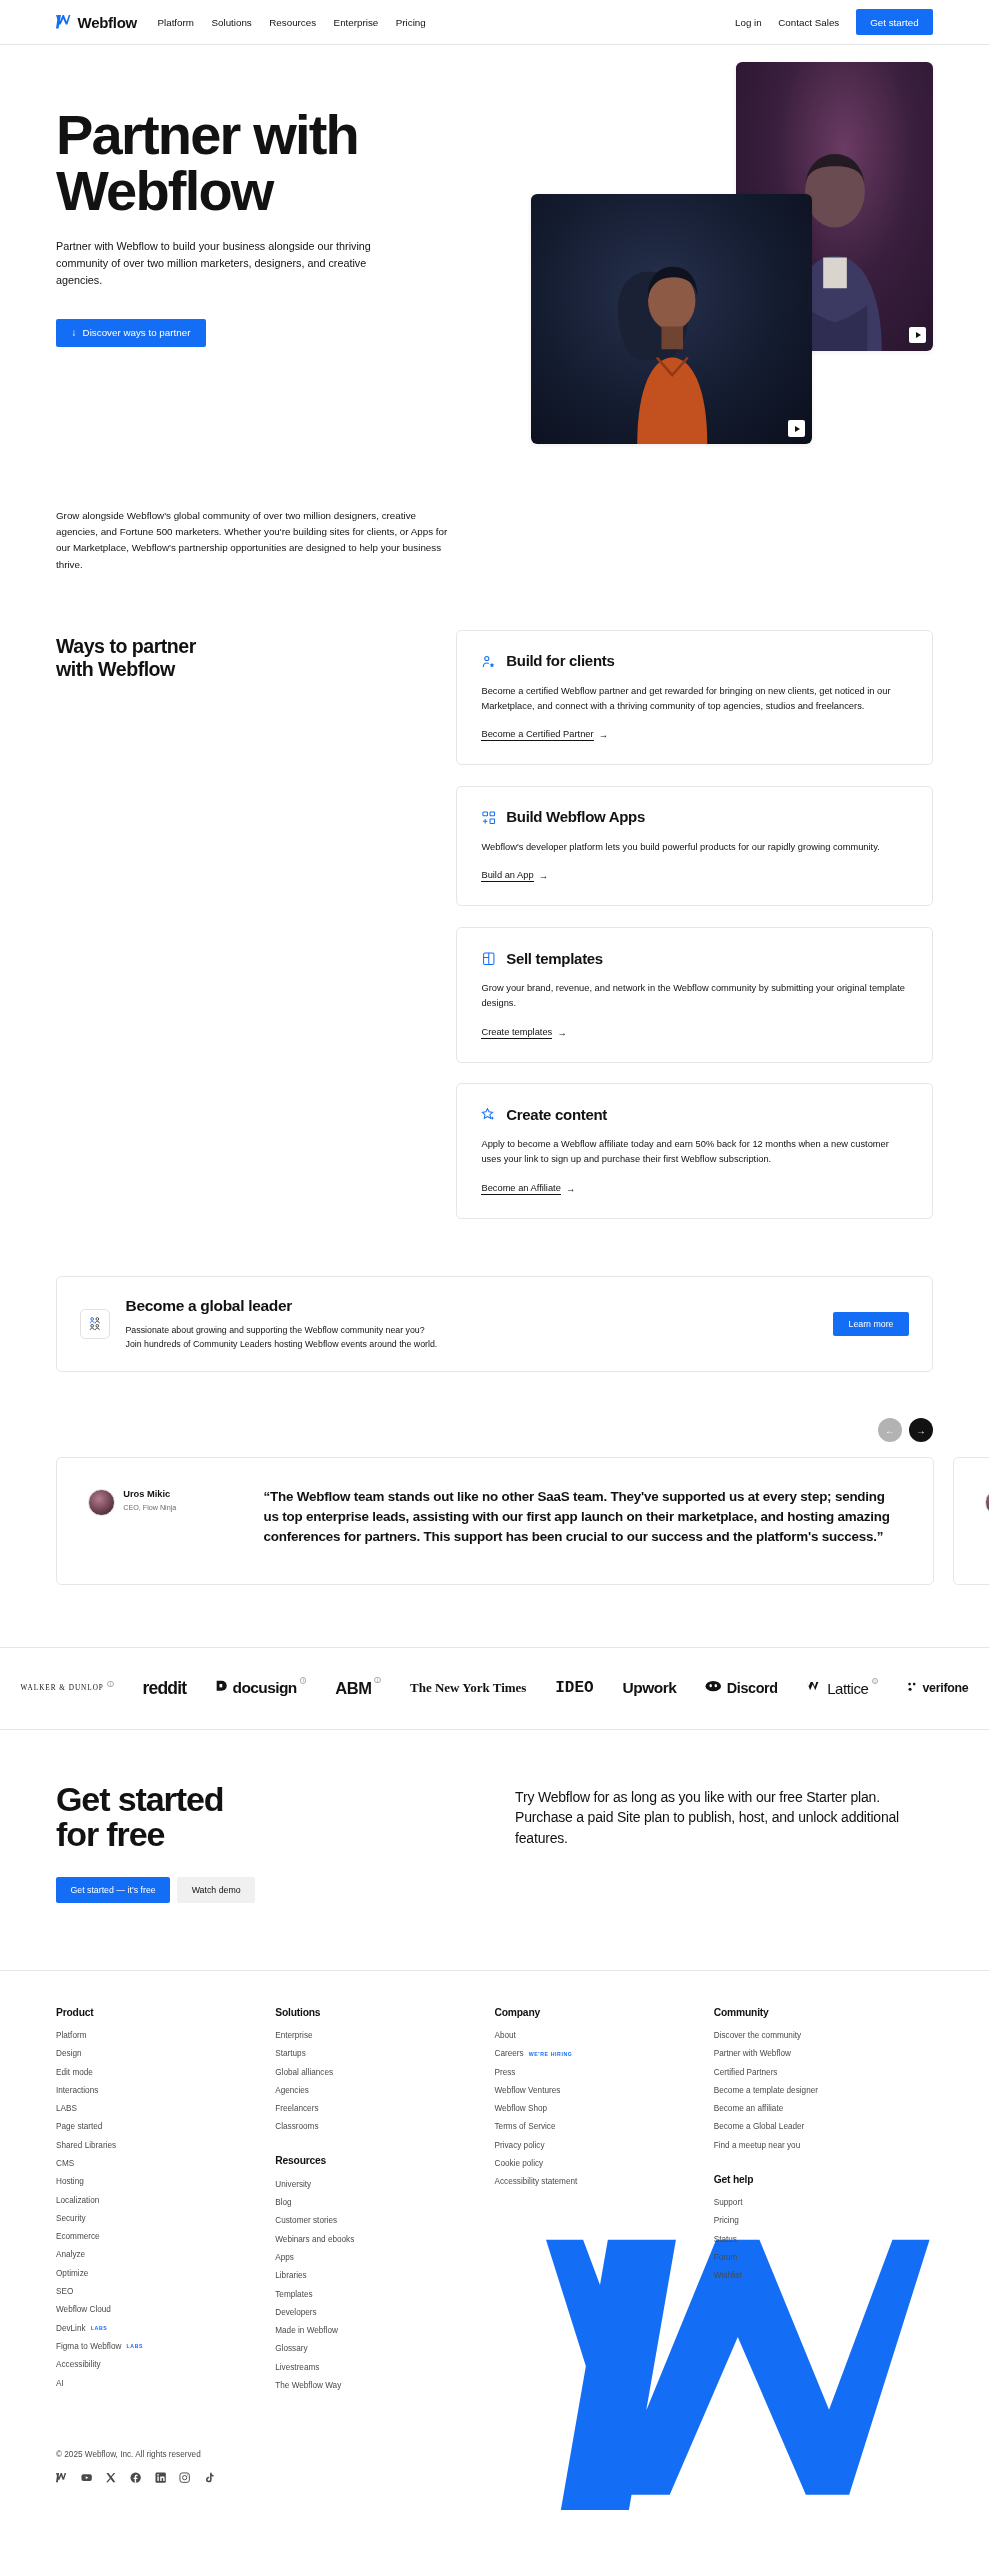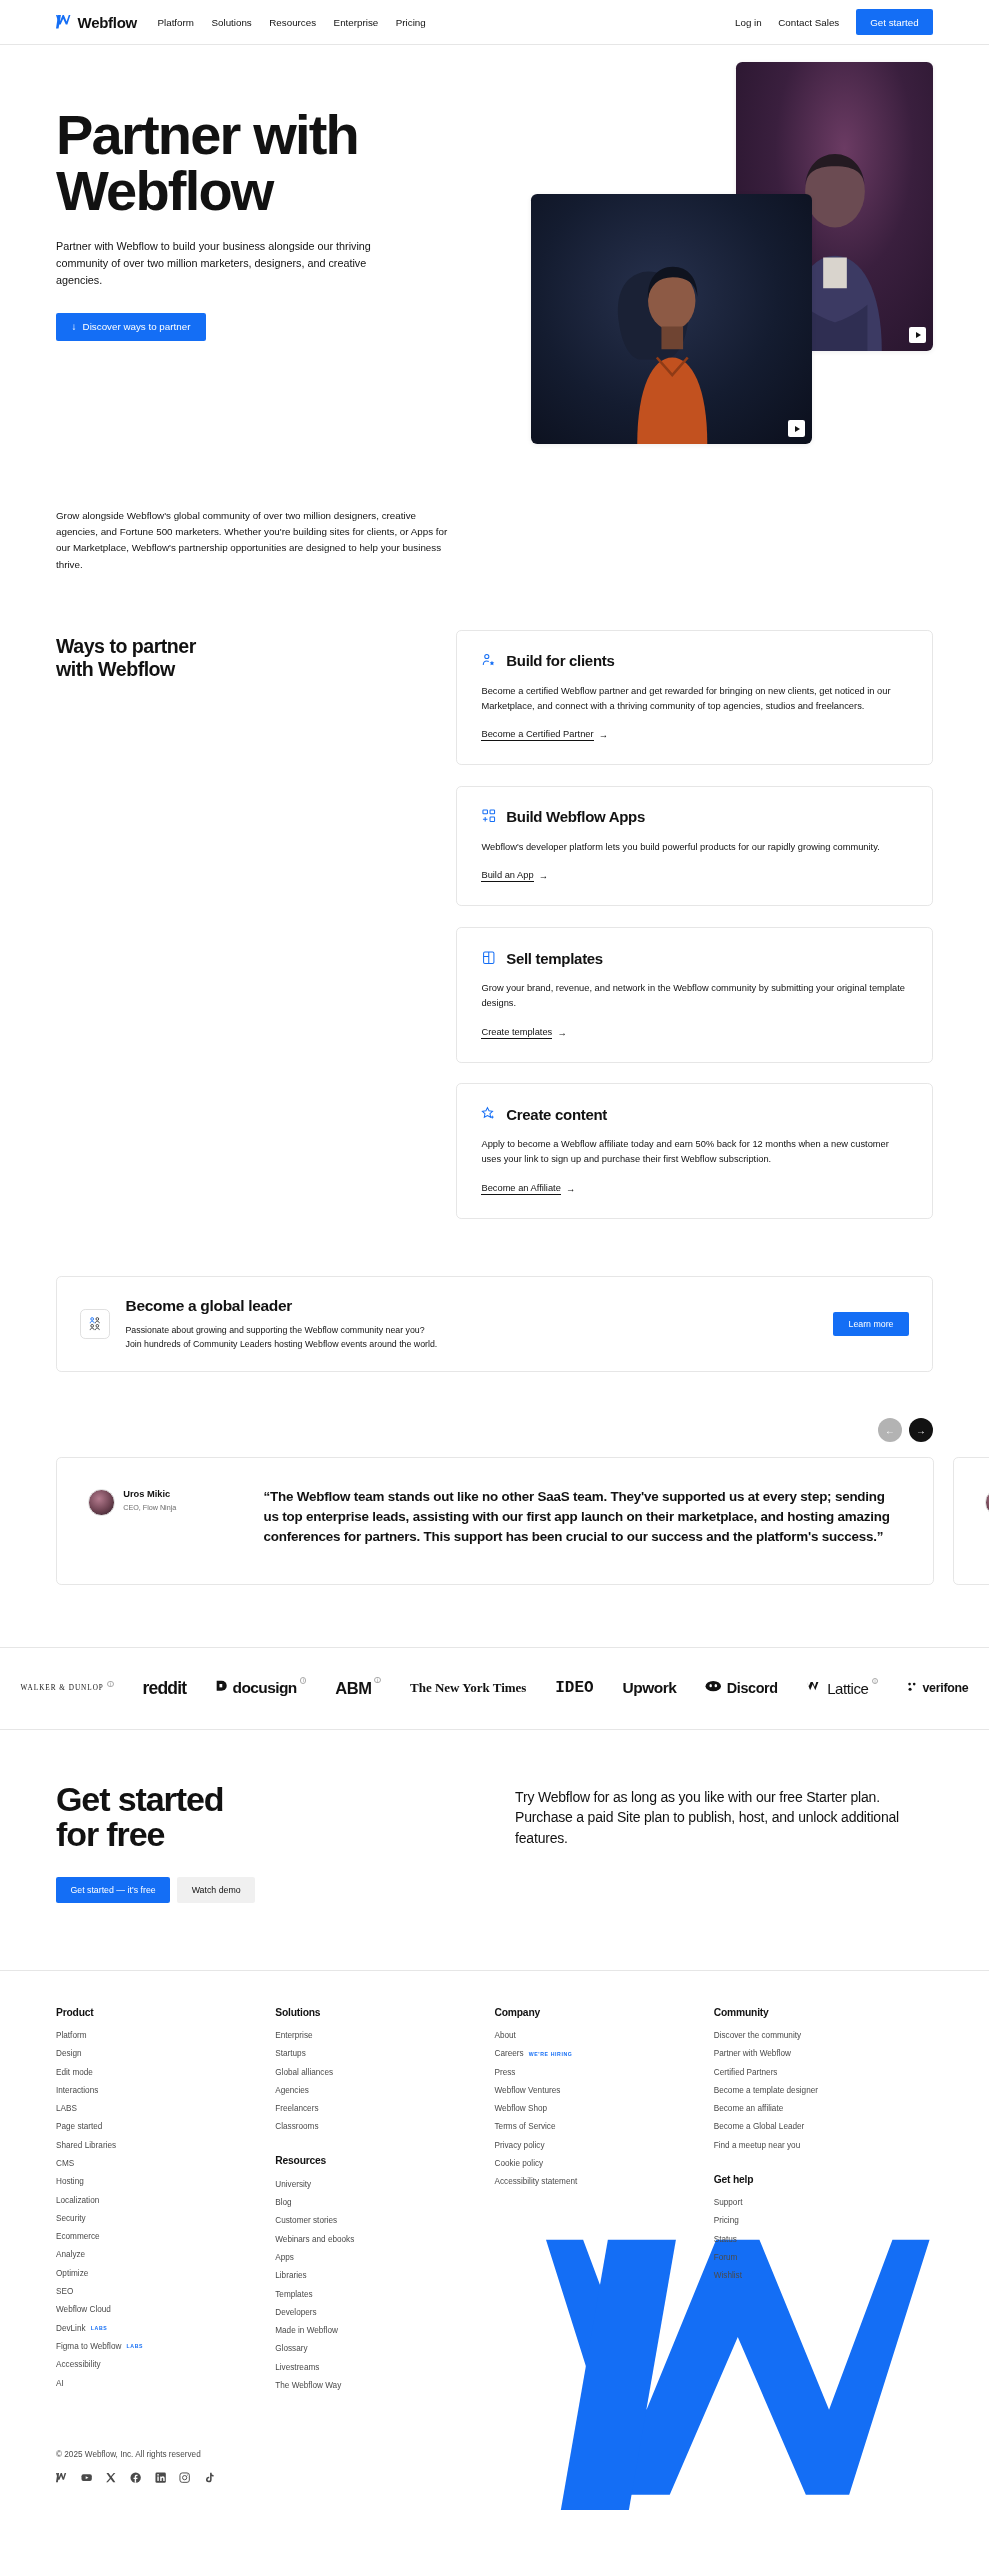--- a/index.html
+++ b/index.html
@@ -47,21 +47,21 @@
     line-height: 1.0;
     letter-spacing: -1.8px;
     font-weight: 700;
     margin-bottom: 18.5px;
   }
   .hero-sub {
     font-size: 10.8px;
     line-height: 1.6;
     color: #121212;
     max-width: 319px;
-    margin-bottom: 24px;
+    margin-bottom: 30px;
   }
   .hero-btn {
     display: inline-flex;
     align-items: center;
     gap: 6.2px;
     background: #146ef5;
     color: #fff;
     font-size: 9.8px;
     padding: 8.2px 15.5px;
     border-radius: 2.1px;
@@ -114,21 +114,21 @@
   .ways-left { width: 44%; padding-top: 5.2px;}
   .ways-title { font-size: 19.6px; line-height: 1.2; letter-spacing: -0.5px; font-weight: 700; }
   .ways-right { width: 56%; display: flex; flex-direction: column; gap: 20.6px; }
 
   .card {
     border: 0.5px solid #e6e6e6;
     border-radius: 5.2px;
     padding: 21.6px 24px 23px;
     background: #fff;
   }
-  .card-head { display: flex; align-items: flex-start; gap: 9.3px; margin-bottom: 14.4px; }
+  .card-head { display: flex; align-items: flex-end; gap: 9.3px; margin-bottom: 14.4px; }
   .card-icon { width: 15.5px; height: 15.5px; flex: none; color: #146ef5; }
   .card-title { font-size: 15px; font-weight: 700; letter-spacing: -0.3px; }
   .card-body { font-size: 9.3px; line-height: 1.62; color: #121212; margin-bottom: 15.5px; }
   .card-link {
     display: inline-flex; align-items: center; gap: 5.2px;
     font-size: 9.3px; color: #121212; text-decoration: none; cursor: pointer;
   }
   .card-link span.t { border-bottom: 0.8px solid #121212; padding-bottom: 1px; }
 
   

